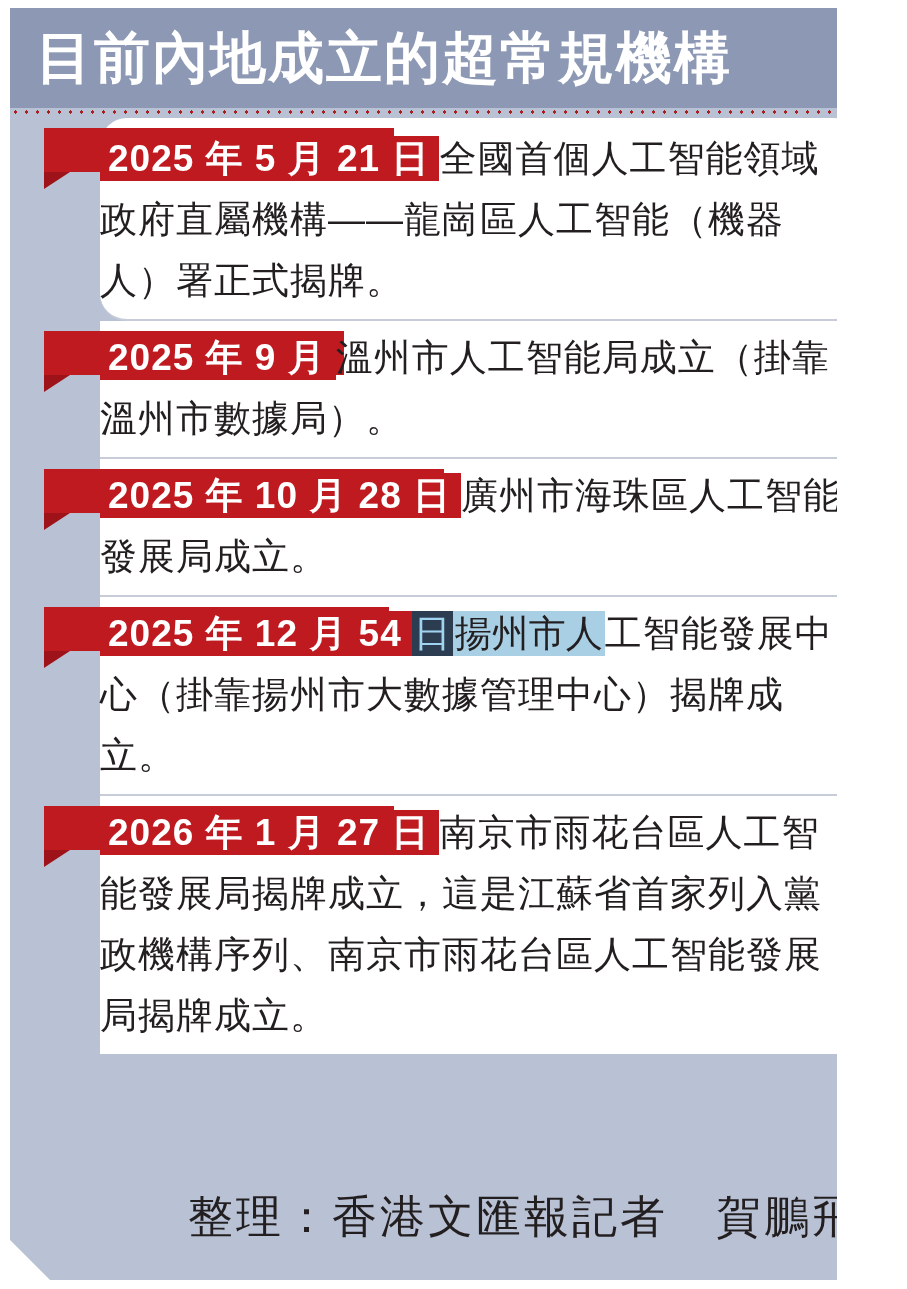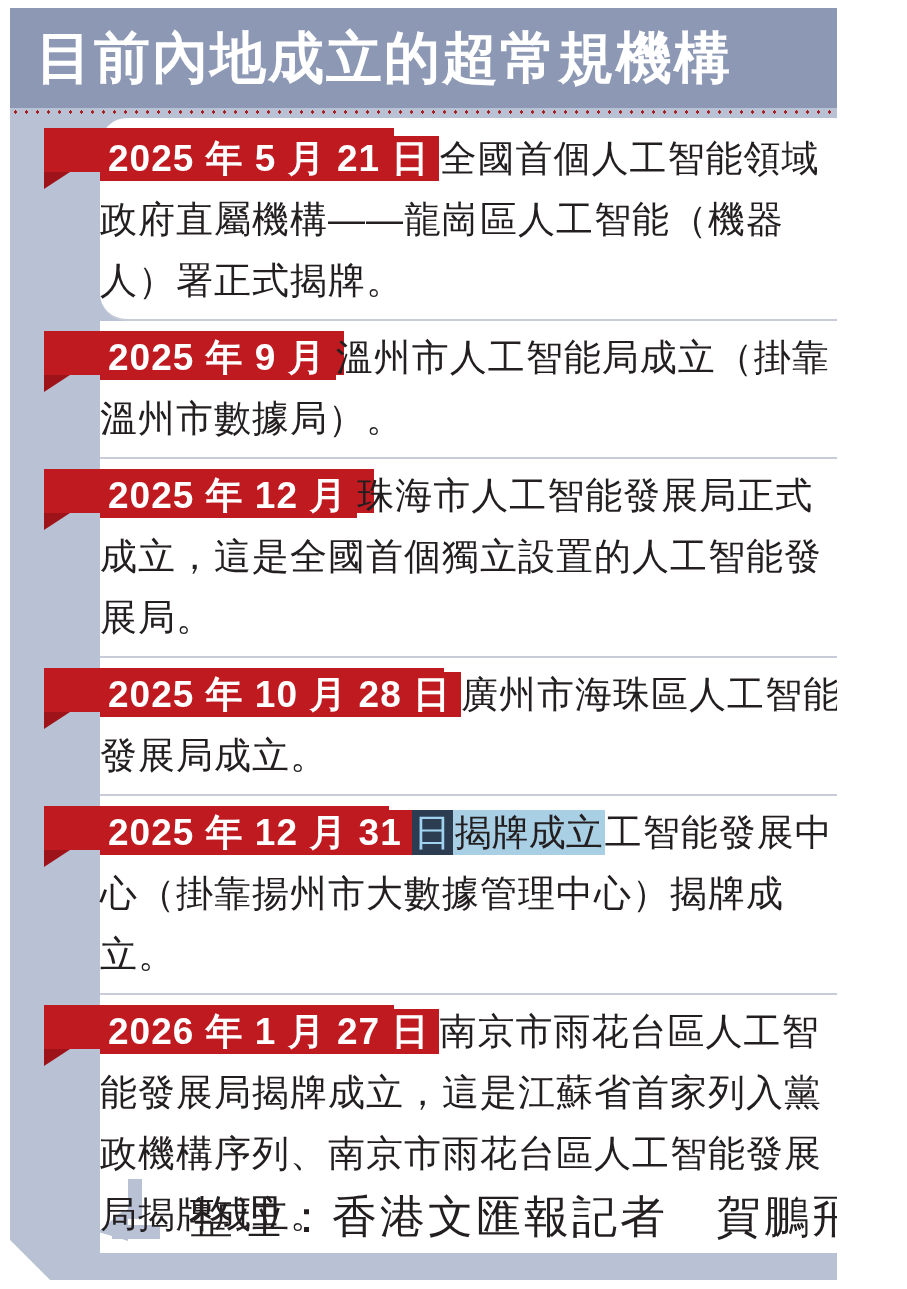--- a/index.html
+++ b/index.html
@@ -194,38 +194,32 @@
       </div>
     </div>
 
     <div class="entry">
       <div class="flag" style="width:300px;"></div>
       <div class="para">
         <span class="date">2025 年 9 月</span><span class="body-text">溫州市人工智能局成立（掛靠溫州市數據局）。</span>
       </div>
     </div>
 
-    <div class="entry">
-      <div class="flag" style="width:330px;"></div>
-      <div class="para">
-        <span class="date">2025 年 12 月</span><span class="body-text">珠海市人工智能發展局正式成立，這是全國首個獨立設置的人工智能發展局。</span>
-      </div>
-    </div>
 
     <div class="entry">
       <div class="flag" style="width:400px;"></div>
       <div class="para">
         <span class="date">2025 年 10 月 28 日</span><span class="body-text">廣州市海珠區人工智能發展局成立。</span>
       </div>
     </div>
 
     <div class="entry">
       <div class="flag" style="width:345px;"></div>
       <div class="para">
-        <span class="date">2025 年 12 月 31</span><span class="hl-dark">日</span><span class="hl-blue">揭牌成立</span><span class="body-text">工智能發展中心（掛靠揚州市大數據管理中心）揭牌成立。</span>
+        <span class="date">2025 年 12 月 54</span><span class="hl-dark">日</span><span class="hl-blue">揚州市人</span><span class="body-text">工智能發展中心（掛靠揚州市大數據管理中心）揭牌成立。</span>
       </div>
     </div>
 
     <div class="entry">
       <div class="flag" style="width:350px;"></div>
       <div class="para">
         <span class="date">2026 年 1 月 27 日</span><span class="body-text">南京市雨花台區人工智能發展局揭牌成立，這是江蘇省首家列入黨政機構序列、南京市雨花台區人工智能發展局揭牌成立。</span>
       </div>
     </div>
 

